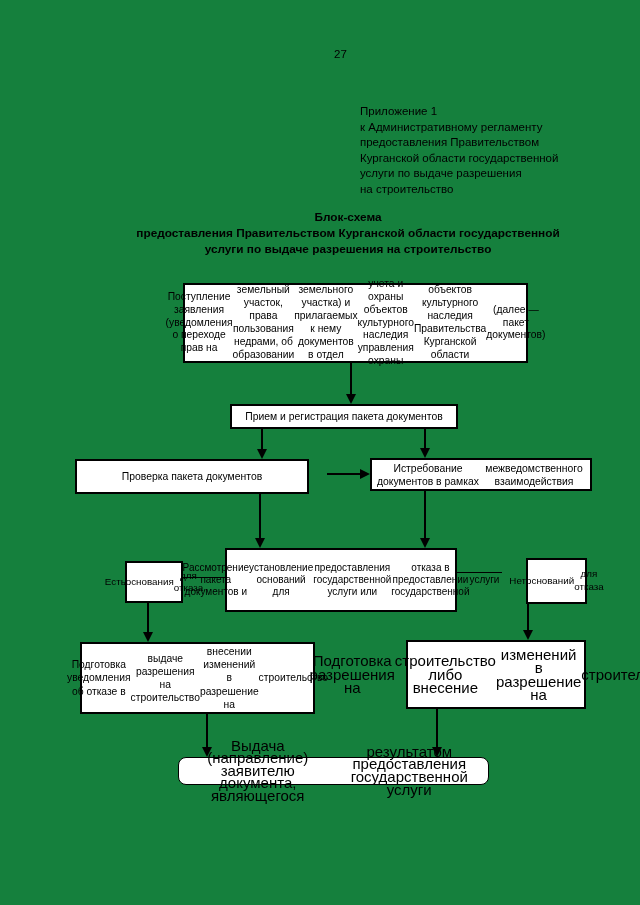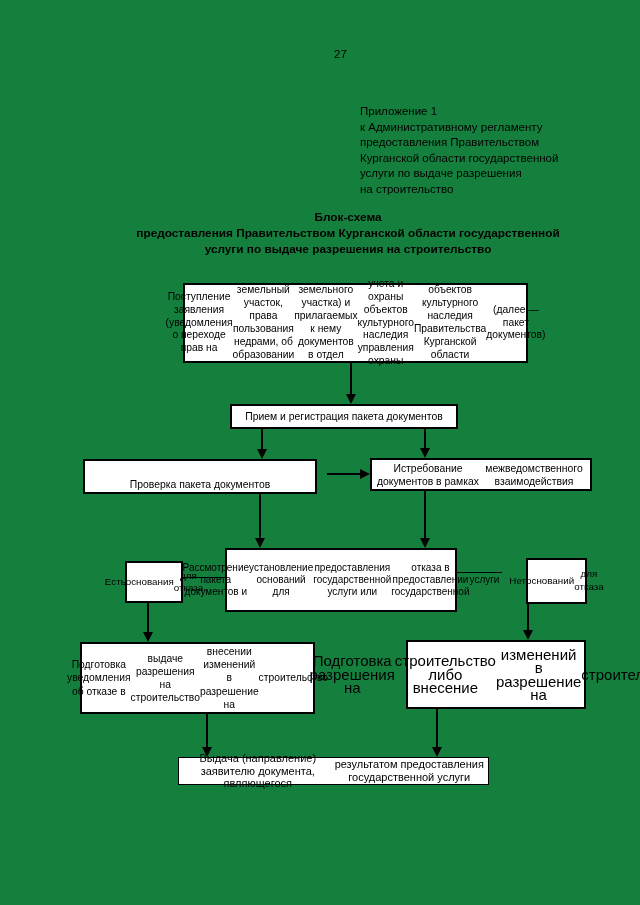--- a/index.html
+++ b/index.html
@@ -86,21 +86,21 @@
   <div class="box" style="left:230px;top:404px;width:228px;height:25px;">
     <div>Прием и регистрация пакета документов</div>
   </div>
 
   <div class="vline" style="left:261px;top:428px;height:22px;"></div>
   <div class="head-down" style="left:257px;top:449px;"></div>
 
   <div class="vline" style="left:424px;top:428px;height:21px;"></div>
   <div class="head-down" style="left:420px;top:448px;"></div>
 
-  <div class="box" style="left:83px;top:459px;width:234px;height:35px;align-items:flex-end;">
+  <div class="box" style="left:75px;top:459px;width:234px;height:35px;">
     <div>Проверка пакета документов</div>
   </div>
 
   <div class="harrow" style="left:327px;top:473px;width:34px;"></div>
   <div class="head-right" style="left:360px;top:469px;"></div>
 
   <div class="box" style="left:370px;top:458px;width:222px;height:33px;">
     <div>Истребование документов в рамках</div>
     <div>межведомственного взаимодействия</div>
   </div>
@@ -154,18 +154,18 @@
     <div>изменений в разрешение на</div>
     <div>строительство</div>
   </div>
 
   <div class="vline" style="left:206px;top:714px;height:34px;"></div>
   <div class="head-down" style="left:202px;top:747px;"></div>
 
   <div class="vline" style="left:436px;top:709px;height:39px;"></div>
   <div class="head-down" style="left:432px;top:747px;"></div>
 
-  <div class="box" style="left:178px;top:757px;width:311px;height:28px;border-width:1px;font-size:11px;line-height:12.6px;">
+  <div class="box" style="left:178px;top:757px;width:311px;height:28px;border-width:1px;font-size:15px;line-height:12.6px;border-radius:8px;">
     <div>Выдача (направление) заявителю документа, являющегося</div>
     <div>результатом предоставления государственной услуги</div>
   </div>
 
 </div>
 
 </body></html>

